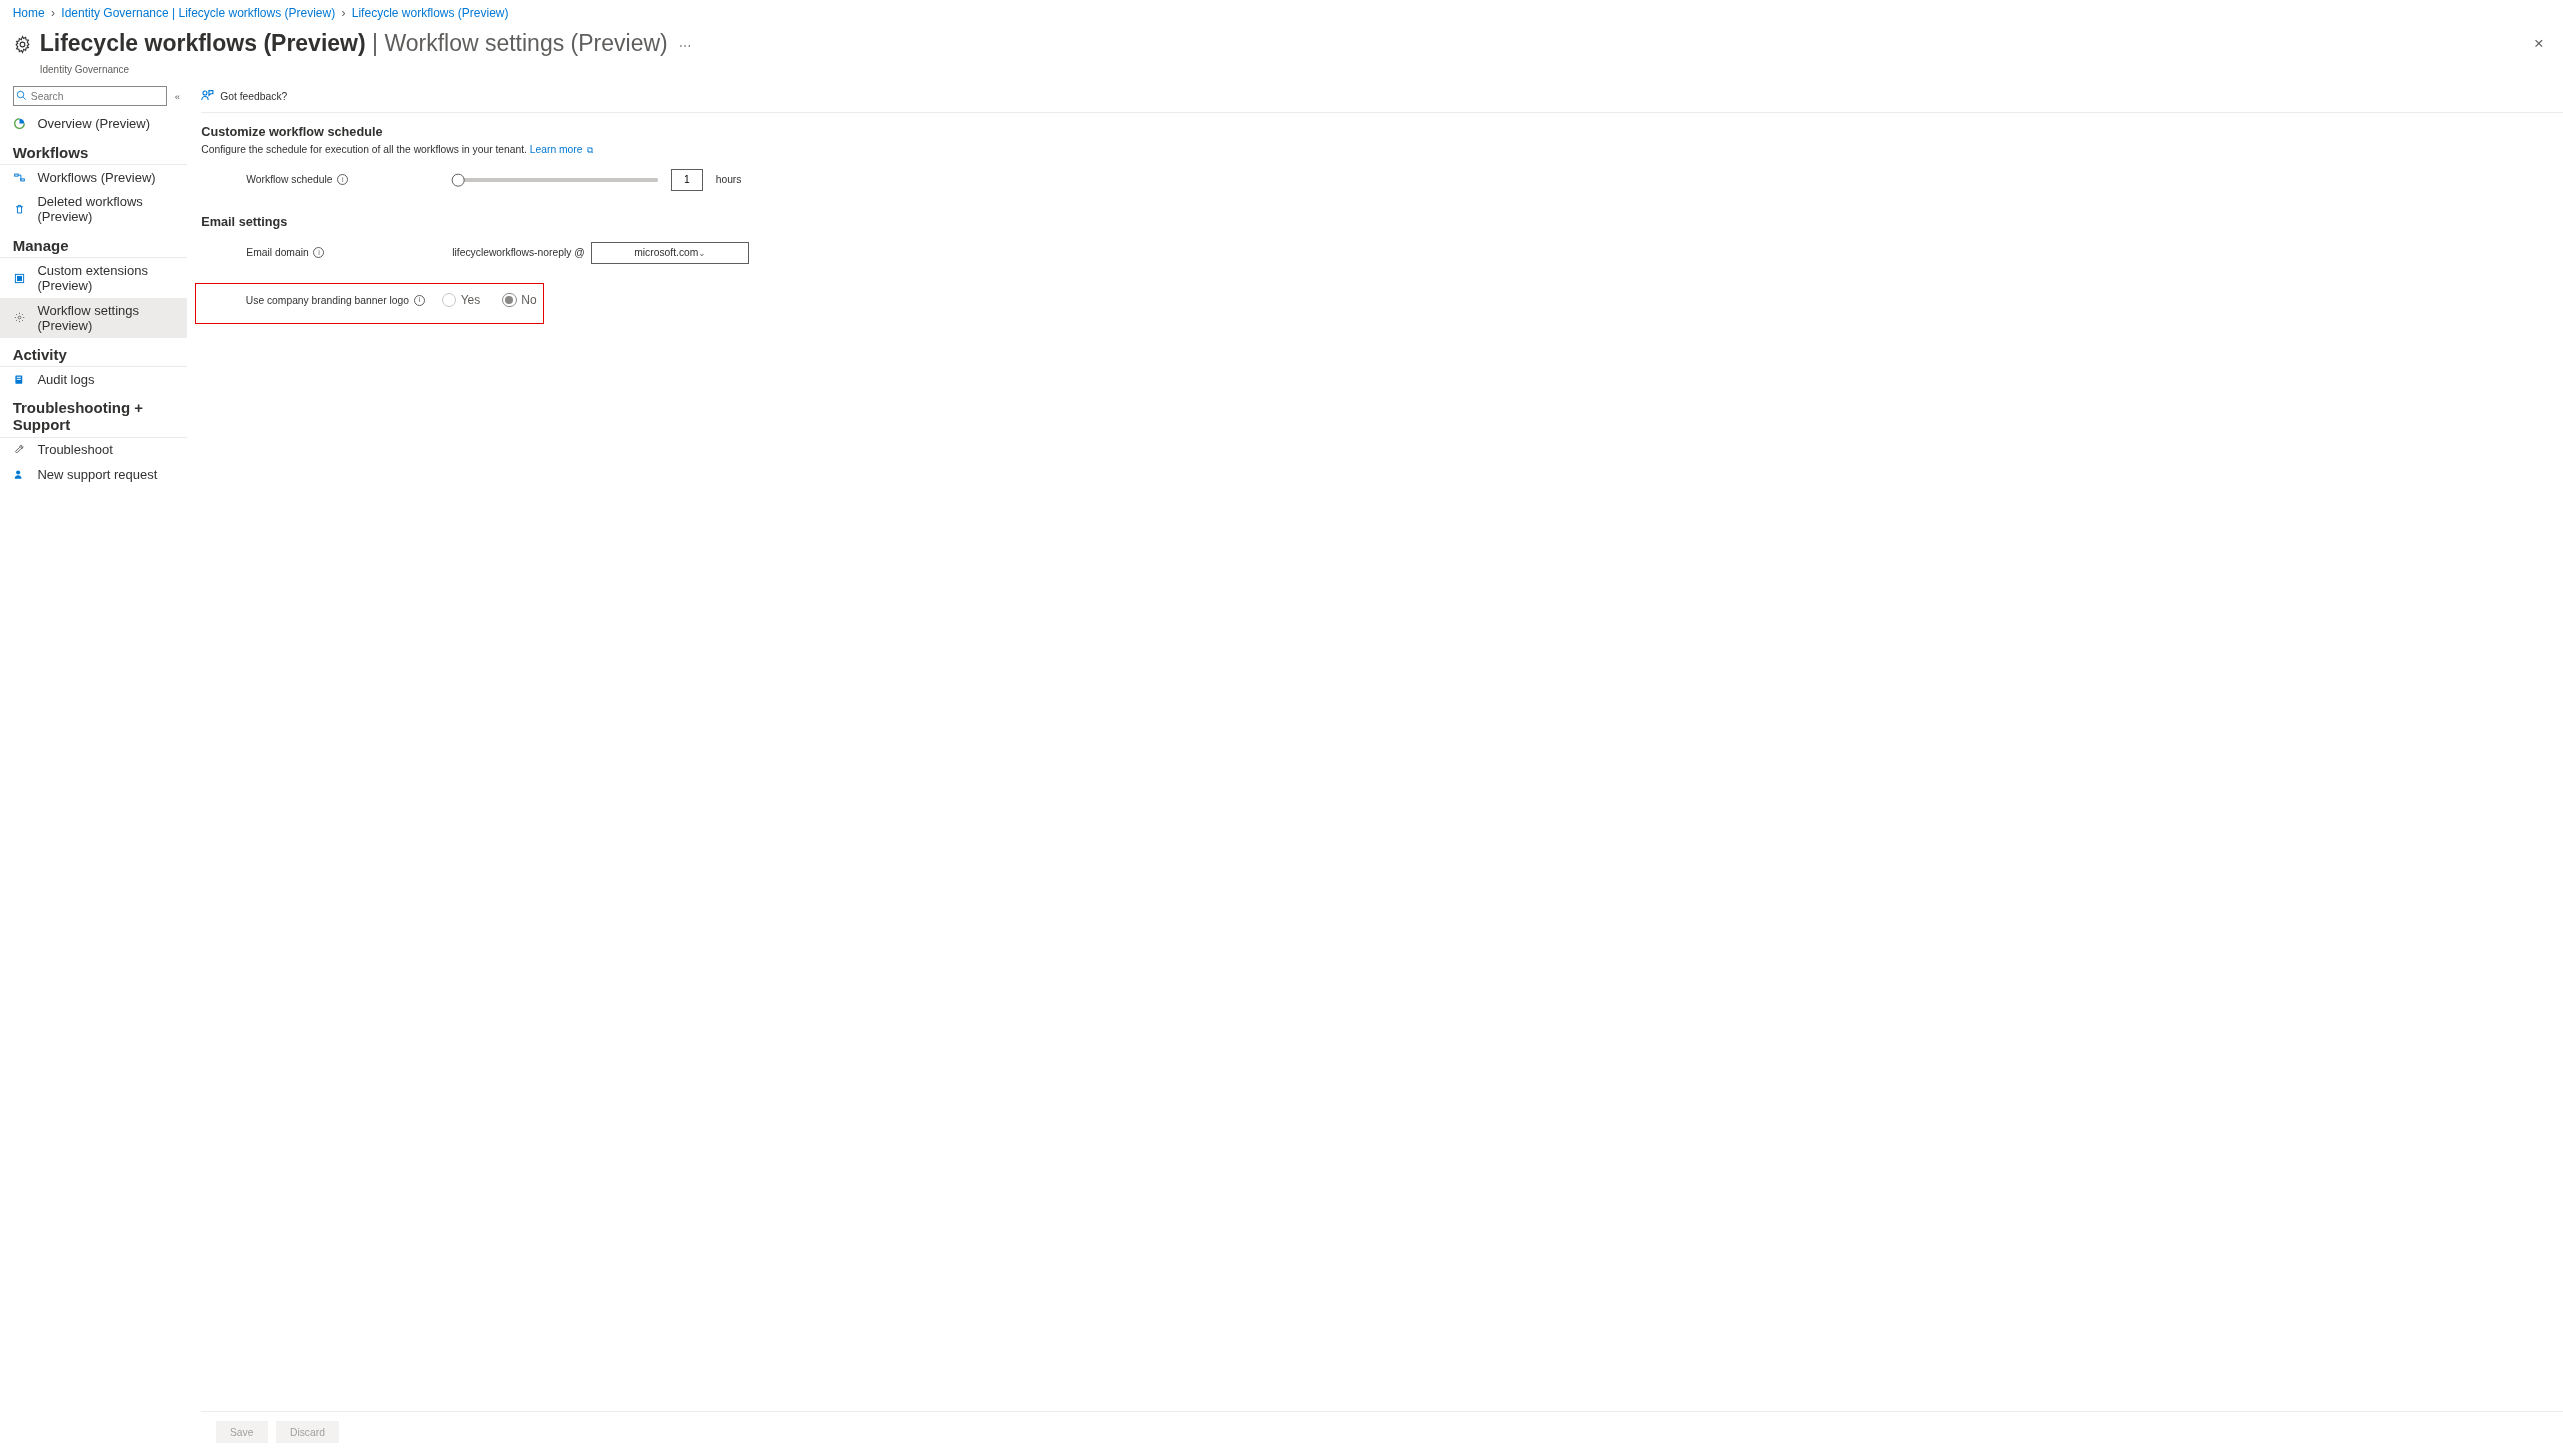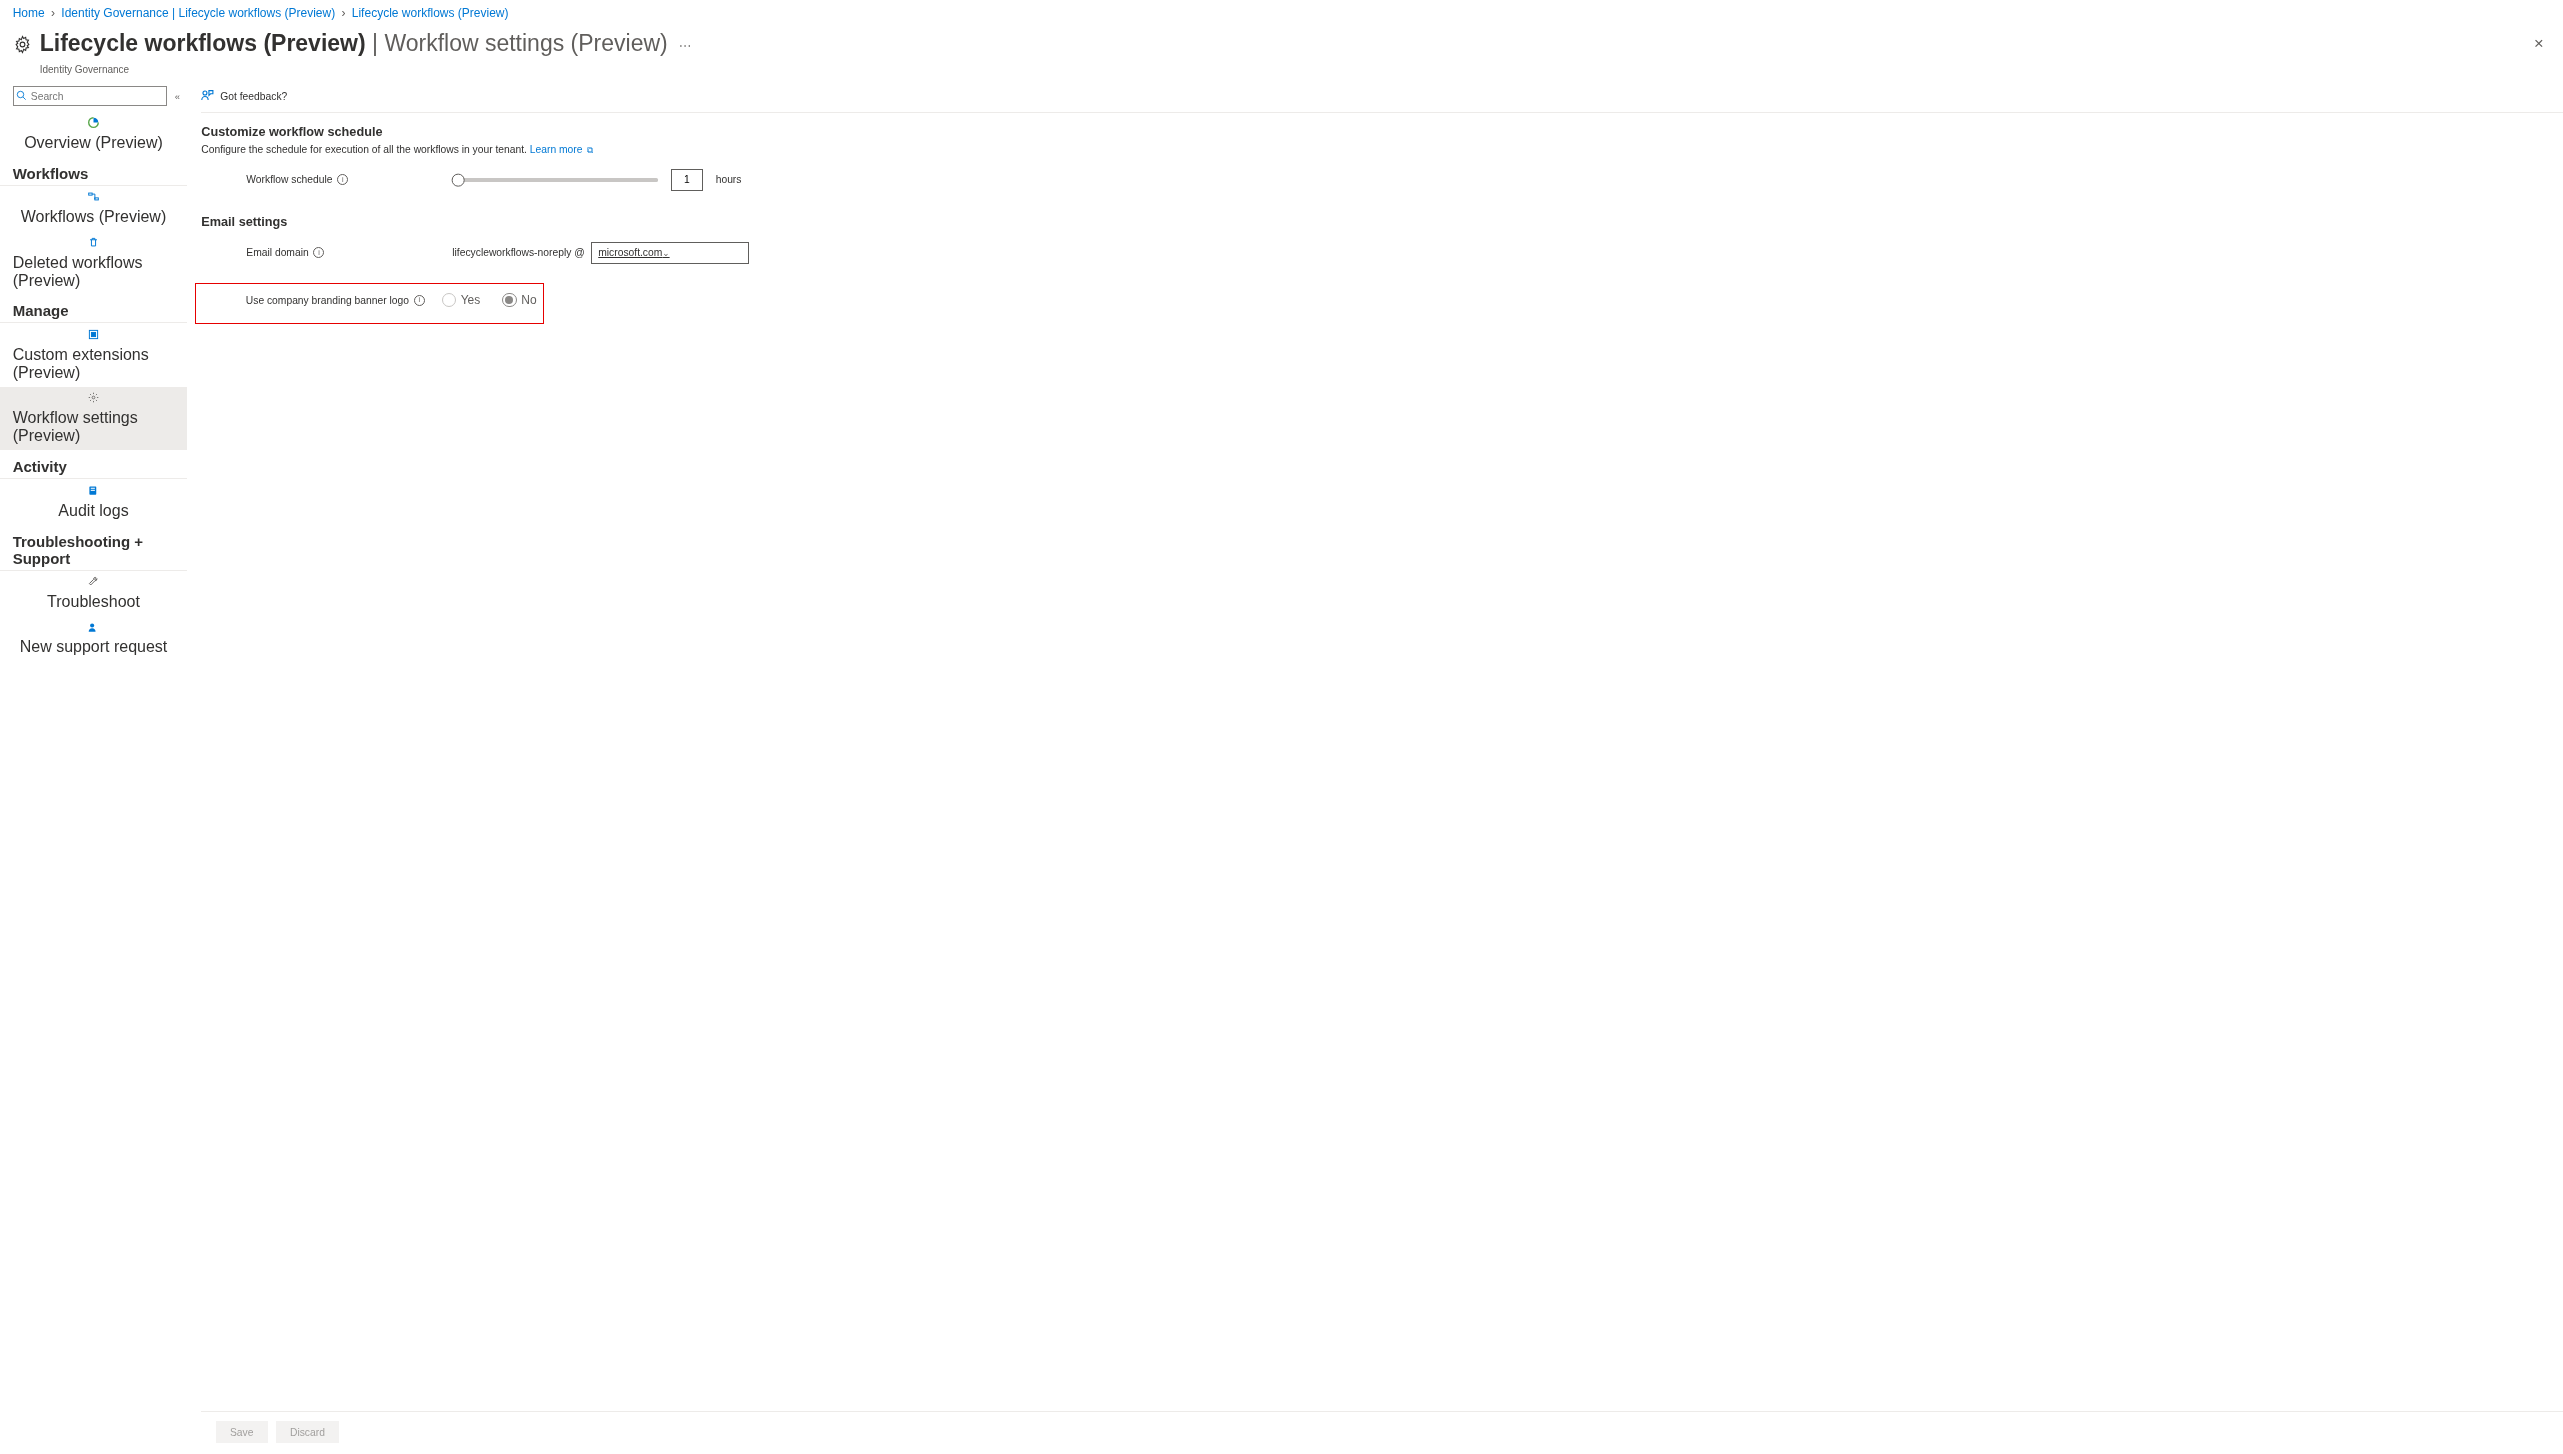--- a/index.html
+++ b/index.html
@@ -22,21 +22,21 @@
 
   
   .layout { display: flex; }
   .sidebar { width: 187px; padding: 0 0 0 0; border-right: none; }
   .search-row { display:flex; align-items:center; padding: 4.8px 8px 4.8px 12.7px; gap:8px; }
   .search-box { flex:1; display:flex; align-items:center; border: 0.8px solid #8a8886; height: 20.6px; padding: 0 2px; gap:4.8px; }
   .search-box input { border:none; outline:none; flex:1; font-size:10.3px; background:transparent; }
   .collapse-btn { color:#605e5c; cursor:pointer; font-size:9.5px; }
 
   .side-section-title { font-size:15px; font-weight:600; padding: 8px 12.7px 3.2px 12.7px; border-bottom:0.8px solid #edebe9; margin-bottom:0; }
-  .side-item { display:flex; align-items:center; gap:5px; padding:4.8px 12.7px; cursor:pointer; font-size:16px; color:#323130;flex-direction:column; }
+  .side-item { display:flex; align-items:center; gap:12px; padding:4.8px 12.7px; cursor:pointer; font-size:13px; color:#323130; }
   .side-item.selected { background:#edebe9; }
   .side-icon { width:12.7px; height:12.7px; flex:0 0 12.7px; display:flex; align-items:center; justify-content:center; }
 
   
   .content { flex:1; padding: 0 0 0 14.3px; display:flex; flex-direction:column; min-height: calc(100vh - 79px); }
   .cmdbar { display:flex; align-items:center; gap:8px; padding:8px 0 8px 0; }
   .cmdbar .feedback { display:flex; align-items:center; gap:6.3px; cursor:pointer; color:#323130; }
   .content-inner { border-top:0.8px solid #edebe9; padding-top:12.7px; padding-right:19px; flex:1; }
   .section-heading { font-size:12.7px; font-weight:600; margin-bottom:4.8px; }
   .section-desc { font-size:10.3px; color:#323130; margin-bottom:12.7px; }
@@ -49,21 +49,21 @@
 
   
   .slider-wrap { display:flex; align-items:center; gap:12.7px; }
   .slider { position:relative; width:206px; height:3.2px; background:#c8c6c4; border-radius:1.6px; }
   .slider-thumb { position:absolute; top:50%; left:0; transform:translate(-50%,-50%); width:12.7px; height:12.7px; border-radius:50%; background:#fff; border:1.6px solid #605e5c; cursor:pointer; }
   .num-input { width:32px; height:22px; border:0.8px solid #605e5c; text-align:center; font-size:10.3px; }
   .unit { font-size:10.3px; color:#323130; }
 
   
   .email-prefix { font-size:10.3px; margin-right:6.3px; }
-  .dropdown { display:flex; align-items:center; justify-content:flex-start; border:0.8px solid #605e5c; height:22px; width:158px; padding:0 6.3px; cursor:pointer; background:#fff;text-decoration:underline; }
+  .dropdown { display:flex; align-items:center; justify-content:center; border:0.8px solid #605e5c; height:22px; width:158px; padding:0 6.3px; cursor:pointer; background:#fff; }
   .dropdown .chev { color:#605e5c; font-size:8.7px; }
 
   
   .radio-group { display:flex; gap:22px; align-items:center; }
   .radio { display:flex; align-items:center; gap:4.8px; cursor:pointer; }
   .radio-outer { width:14.3px; height:14.3px; border-radius:50%; border:0.8px solid #8a8886; display:flex; align-items:center; justify-content:center; }
   .radio-outer.disabled { border-color:#c8c6c4; }
   .radio-inner { width:8px; height:8px; border-radius:50%; background:#8a8886; }
   .radio-label { font-size:12px; color:#605e5c; }
   .highlight-box { border:1.6px solid #e60000; padding:9.5px 6.3px 16px 4.8px; margin-left:-6.3px; width:349px; }

